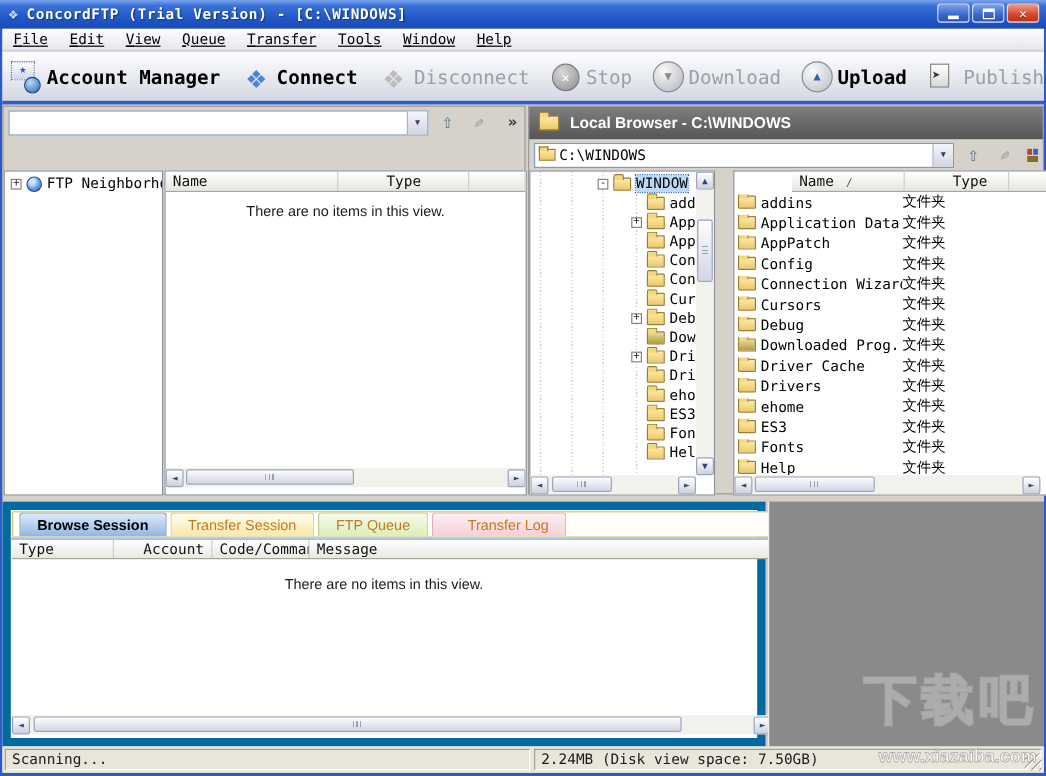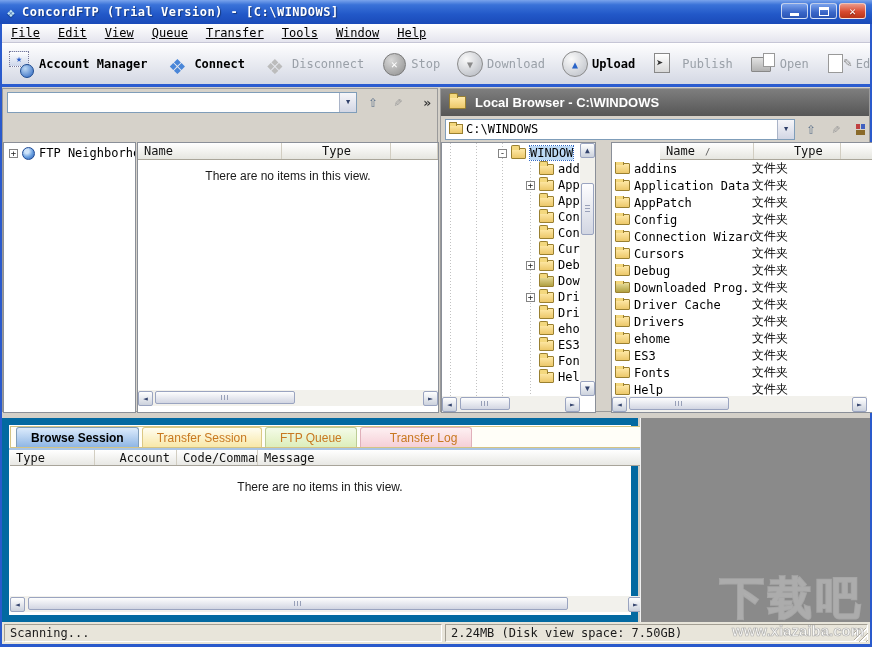--- a/index.html
+++ b/index.html
@@ -30,21 +30,21 @@
     display:flex;align-items:center;font-size:12px;color:#000;}
   .menu-item{padding:0 9px;height:19px;line-height:18px;text-decoration:underline;}
   .mkey{text-decoration:underline;}
 
   
   #toolbar{position:absolute;left:0;top:19px;width:868px;height:41px;
     background:linear-gradient(#fdfdfe,#d4d8e4);border-top:1px solid #fff;
     display:flex;align-items:center;gap:16px;padding-left:6px;overflow:hidden;}
   #blueline{position:absolute;left:0;top:60px;width:868px;height:3px;background:#2b5cd0;}
   .tbtn{display:flex;align-items:center;gap:3px;flex:none;}
-  .tbtn .tlabel{font-size:12px;font-weight:600;color:#000;white-space:nowrap;}
+  .tbtn .tlabel{font-size:16px;font-weight:600;color:#000;white-space:nowrap;}
   .tbtn.disabled .tlabel{color:#9aa0a8;font-weight:400;}
   .ticon{display:inline-flex;align-items:center;justify-content:center;width:28px;height:32px;position:relative;flex:none;}
   .ticon-account-manager::before{content:"★";position:absolute;left:1px;top:3px;width:18px;height:14px;
     border:1px dotted #7a7a9a;background:linear-gradient(#ffffff,#cdd6ea);color:#2a5cc8;font-size:10px;line-height:13px;text-align:center;}
   .ticon-account-manager::after{content:"";position:absolute;right:2px;bottom:2px;width:12px;height:12px;border-radius:50%;
     background:radial-gradient(circle at 35% 30%,#bcd8f4,#2a64c0);border:1px solid #1c4a90;}
   .ticon-connect::before{content:"❖";font-size:27px;color:#4a86d8;}
   .ticon-disconnect::before{content:"❖";font-size:27px;color:#bcbcbc;}
   .ticon-stop::before{content:"✕";width:21px;height:21px;border-radius:50%;
     background:radial-gradient(circle at 35% 30%,#d8d8d8,#8e8e8e);border:1px solid #7a7a7a;
@@ -163,21 +163,21 @@
     padding:1px 5px;white-space:nowrap;overflow:hidden;}
   #grip{position:absolute;right:2px;bottom:2px;width:14px;height:14px;
     background:repeating-linear-gradient(135deg,transparent 0 3px,#b0ab9e 3px 4px,#fff 4px 5px);}
 
   
   #watermark{position:absolute;right:8px;bottom:8px;text-align:right;z-index:60;pointer-events:none;
     font-family:"Liberation Sans",sans-serif;}
   #wm-title{font-size:44px;font-weight:bold;letter-spacing:4px;color:rgba(255,255,255,.38);
     -webkit-text-stroke:2px rgba(170,170,170,.85);line-height:1;}
   #wm-url{font-size:15px;font-weight:bold;color:rgba(255,255,255,.75);
-    -webkit-text-stroke:.7px rgba(160,160,160,.8);margin-top:2px;text-align:right;}
+    -webkit-text-stroke:.7px rgba(160,160,160,.8);margin-top:16px;text-align:right;}
 </style>
 </head>
 <body>
 
 <div id="titlebar">
   <span id="app-icon">❖</span>
   <span id="title-text">ConcordFTP (Trial Version) - [C:\WINDOWS]</span>
   <div id="win-buttons">
     <div class="winbtn blue">
         <span class="glyph-min"></span>

